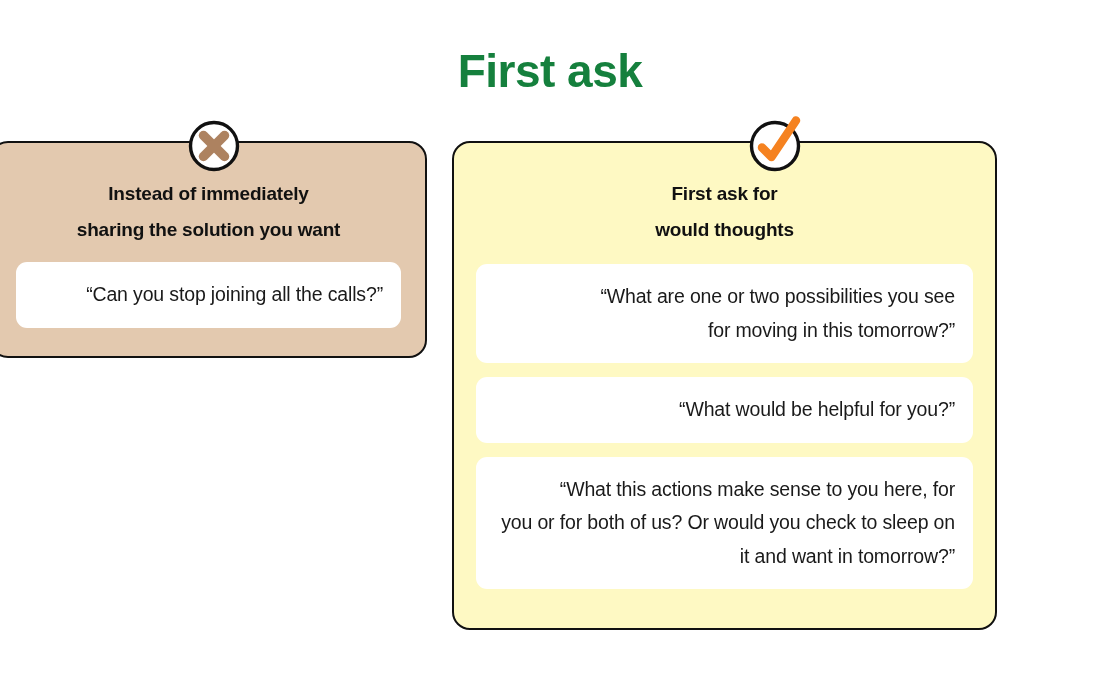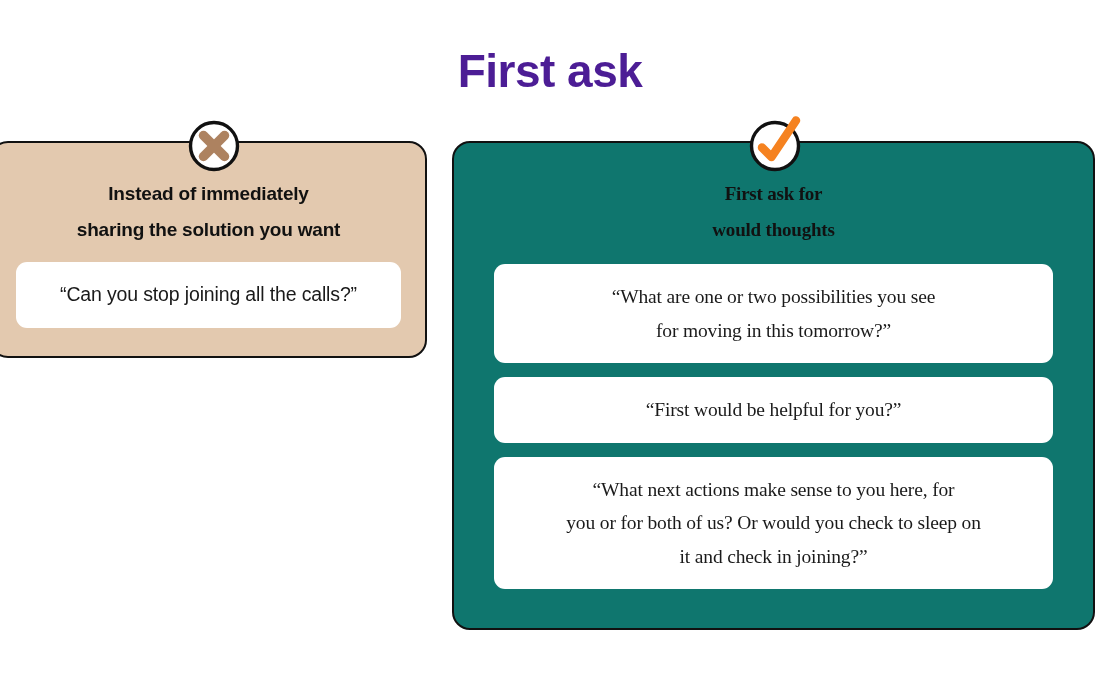--- a/index.html
+++ b/index.html
@@ -22,21 +22,21 @@
   
   .page-title {
     position: absolute;
     top: 46px;
     left: 0;
     width: 1100px;
     text-align: center;
     font-size: 46px;
     font-weight: 700;
     letter-spacing: -0.5px;
-    color: #4c1d95;
+    color: #15803d;
     line-height: 1.1;
   }
 
   
   .card {
     position: absolute;
     border: 2.5px solid #111111;
     border-radius: 18px;
   }
 
@@ -44,53 +44,52 @@
     left: -10px;
     top: 141px;
     width: 437px;
     height: 217px;
     background: #E3C9AF;
   }
 
   .card-positive {
     left: 452px;
     top: 141px;
-    width: 643px;
+    width: 545px;
     height: 489px;
-    background: #0f766e;
-    font-family: Liberation Serif, serif;
+    background: #fef9c3;
   }
 
   .card-heading {
     text-align: center;
     font-size: 19px;
     font-weight: 700;
     color: #111111;
     line-height: 1.9;
     padding-top: 33px;
     letter-spacing: -0.2px;
   }
 
   .card-heading .line { display: block; }
 
   
   .quote-list {
-    padding: 0 40px;
+    padding: 0 22px;
     margin-top: 16px;
     display: flex;
     flex-direction: column;
     gap: 14px;
   }
 
   .card-negative .quote-list { margin-top: 14px; padding: 0 24px; }
 
   .quote {
     background: #ffffff;
     border-radius: 11px;
-    text-align: center;
+    text-align: right;
     font-size: 19.5px;
     color: #1a1a1a;
     line-height: 1.72;
     padding: 16px 18px;
     letter-spacing: -0.15px;
   }
 
   .quote .line { display: block; }
 
   
@@ -141,27 +140,27 @@
       <span class="line">would thoughts</span>
     </div>
     <div class="quote-list">
 
       <div class="quote">
         <span class="line">“What are one or two possibilities you see</span>
         <span class="line">for moving in this tomorrow?”</span>
       </div>
 
       <div class="quote">
-        <span class="line">“First would be helpful for you?”</span>
+        <span class="line">“What would be helpful for you?”</span>
       </div>
 
       <div class="quote">
-        <span class="line">“What next actions make sense to you here, for</span>
+        <span class="line">“What this actions make sense to you here, for</span>
         <span class="line">you or for both of us? Or would you check to sleep on</span>
-        <span class="line">it and check in joining?”</span>
+        <span class="line">it and want in tomorrow?”</span>
       </div>
 
     </div>
   </div>
 
   <div class="badge badge-check">
     <svg viewBox="0 0 52 52" xmlns="http://www.w3.org/2000/svg">
       <circle cx="26" cy="26" r="23.5" fill="#FFFFFF" stroke="#111111" stroke-width="3.4"></circle>
       <path d="M13 27.5 L22.5 37 L47 0.5" fill="none" stroke="#F58220" stroke-width="8.5" stroke-linecap="round" stroke-linejoin="round"></path>
     </svg>

